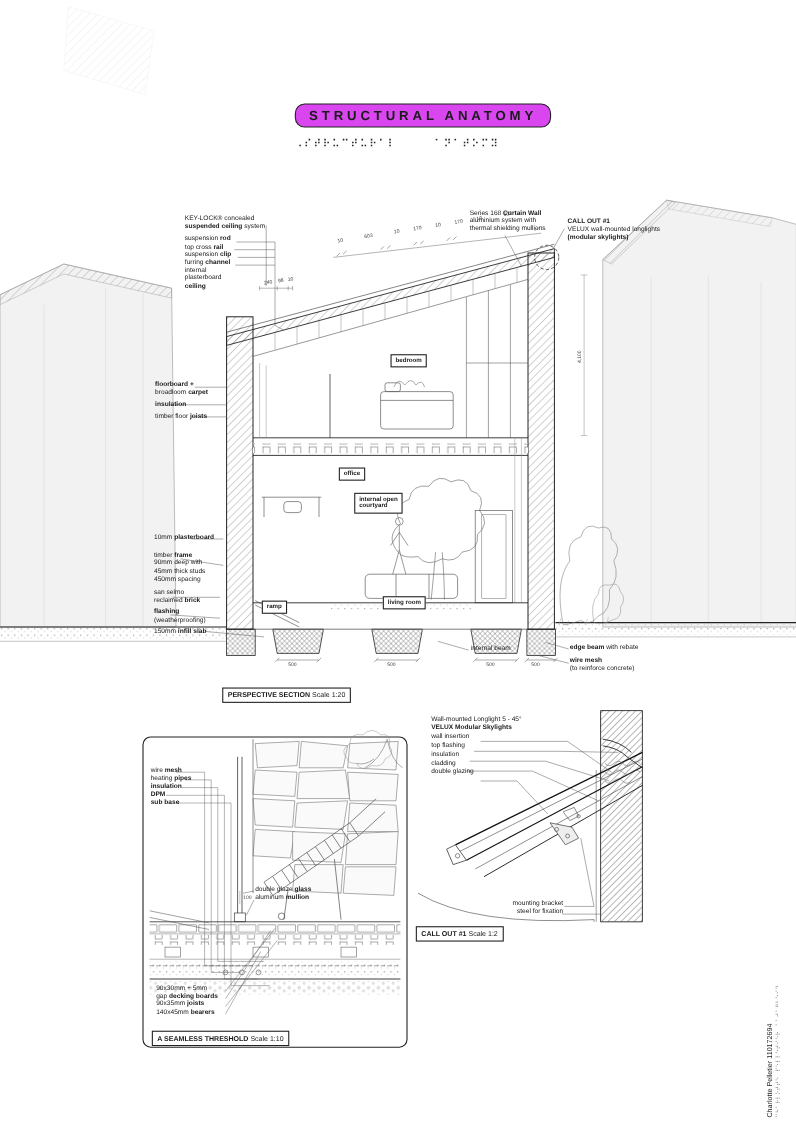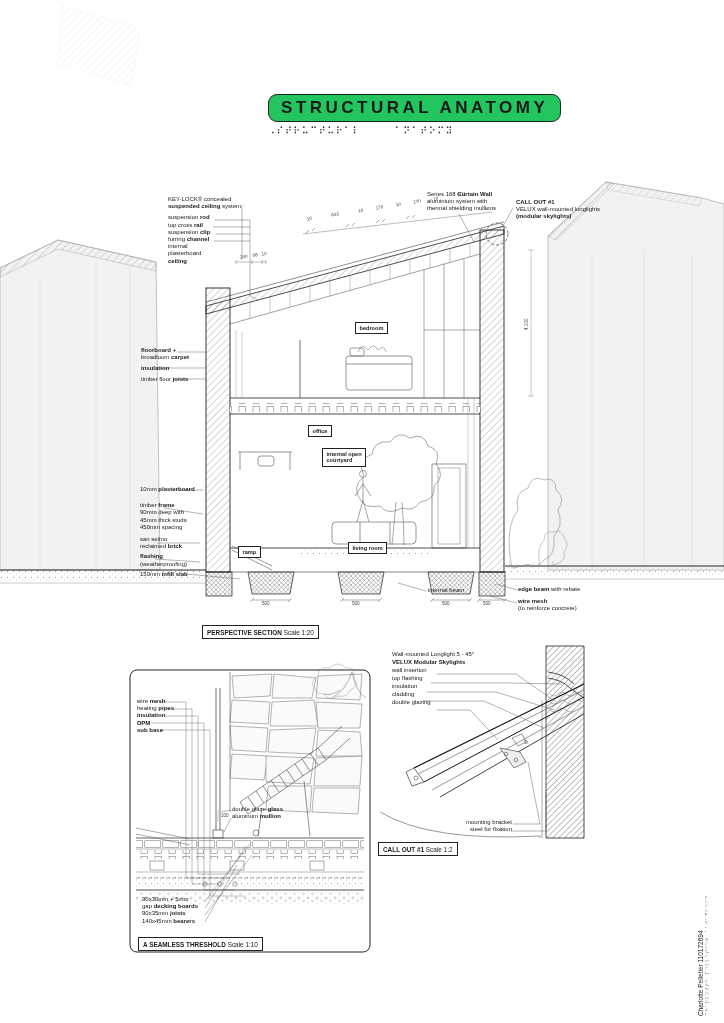--- a/index.html
+++ b/index.html
@@ -1,21 +1,21 @@
 <!DOCTYPE html>
 <html><head>
 <meta charset="utf-8">
 <style>
   html,body{margin:0;padding:0;background:#fff;}
   .canvas{position:relative;width:724px;height:1023px;background:#ffffff;overflow:hidden;
           font-family:"Liberation Sans",sans-serif;color:#1a1a1a;}
   svg.art{position:absolute;left:0;top:0;}
   .b{font-weight:bold;}
   .titlebox{position:absolute;border:1.5px solid #222;border-radius:9px;padding:3px 12px;
-            font-size:17px;font-weight:bold;letter-spacing:3.5px;background:#22c55e;white-space:nowrap;}
+            font-size:12px;font-weight:bold;letter-spacing:3.5px;background:#d946ef;white-space:nowrap;}
   .braille{position:absolute;font-size:9.5px;letter-spacing:1.5px;color:#222;white-space:nowrap;}
   .ann{position:absolute;font-size:6px;line-height:7.2px;}
   .ann div{white-space:nowrap;}
   .ann2 .annline{line-height:8px;}
   .cap{position:absolute;border:1px solid #222;background:#fff;padding:2.5px 4px;
        font-size:6.4px;white-space:nowrap;}
   .roombox{position:absolute;border:0.9px solid #222;background:#fff;font-size:5.6px;
            font-weight:bold;padding:2px 3.5px;line-height:6.4px;white-space:nowrap;}
   .dimrow{position:absolute;display:flex;font-size:4.6px;color:#444;}
   .dimrow span{display:inline-block;text-align:center;}

